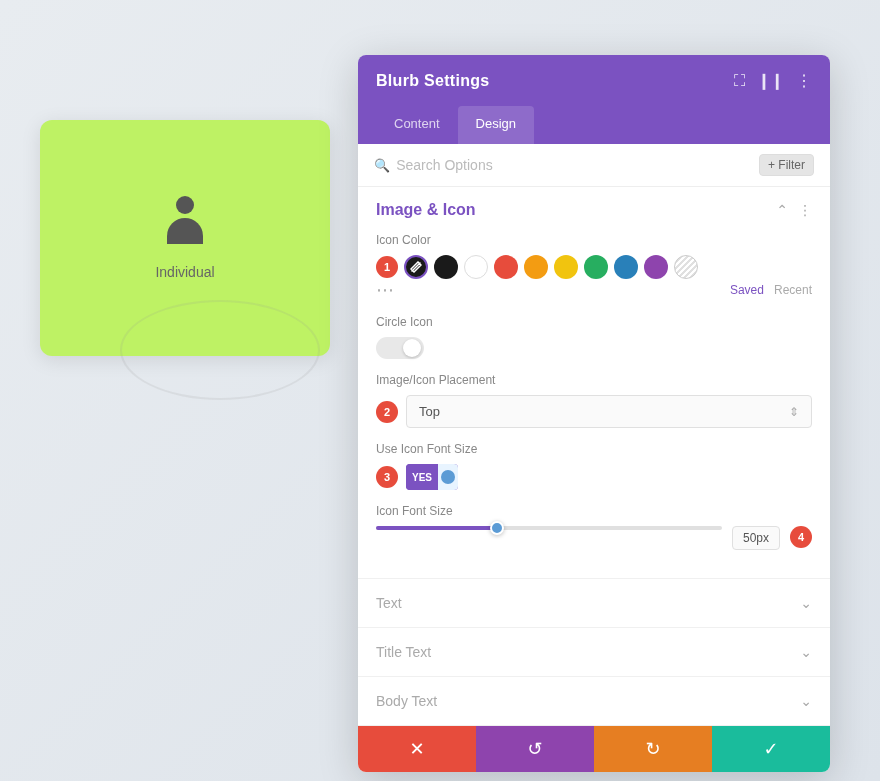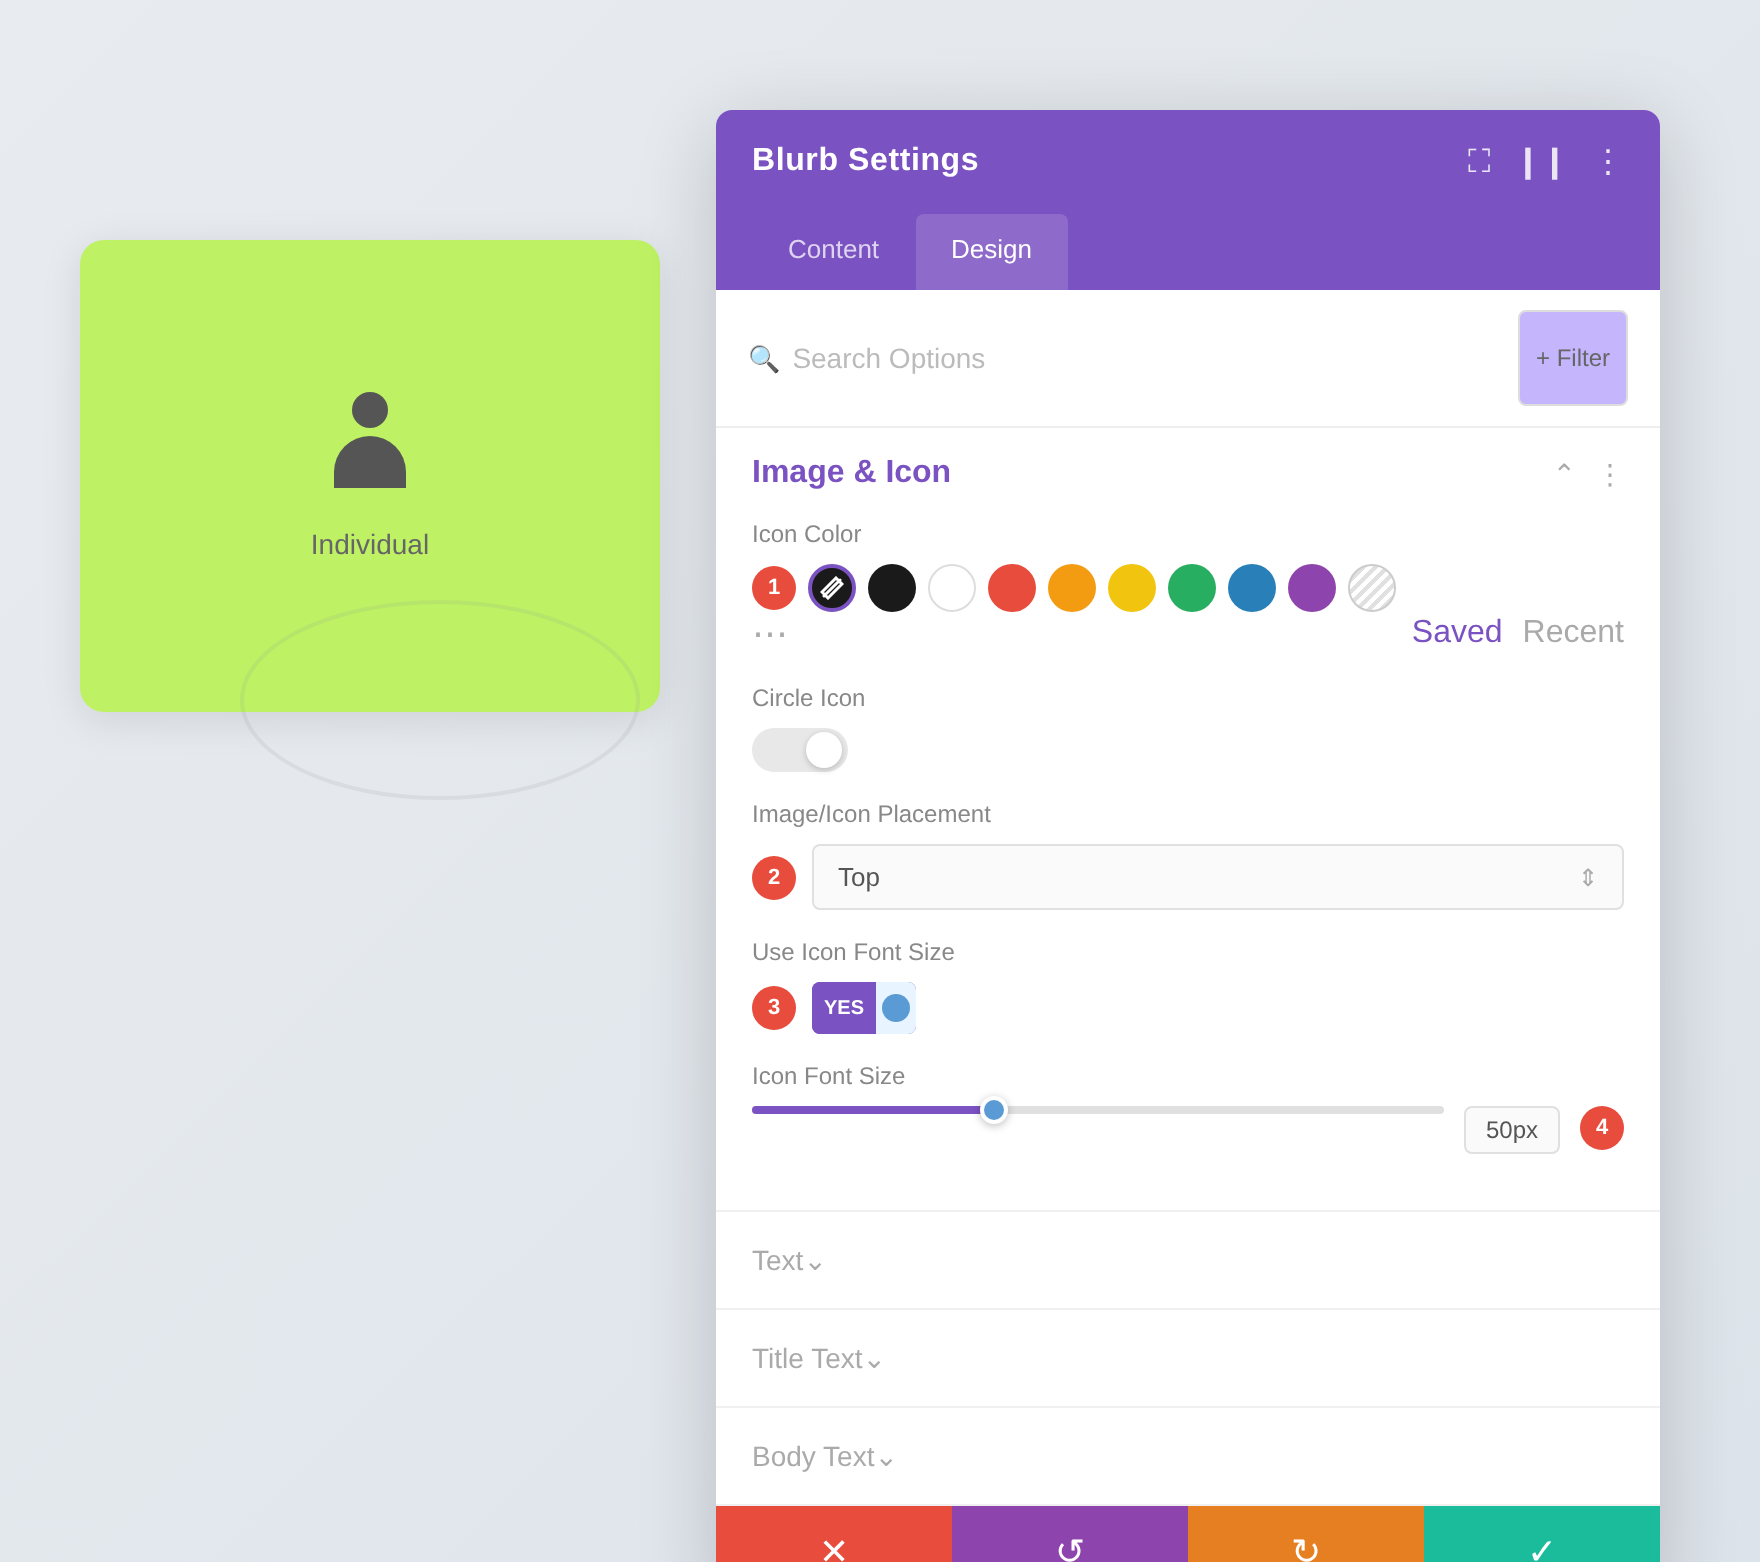--- a/index.html
+++ b/index.html
@@ -174,24 +174,24 @@
       color: #bbb;
     }
 
     .filter-btn {
       display: flex;
       align-items: center;
       gap: 4px;
       font-size: 12px;
       color: #666;
       cursor: pointer;
-      padding: 16px 8px;
+      padding: 3px 8px;
       border: 1px solid #ddd;
       border-radius: 4px;
-      background: #c4b5fd;
+      background: #e5e5e5;
     }
 
     
     .panel-body {
       padding: 0;
       overflow-y: auto;
       flex: 1;
     }
 
     
@@ -288,21 +288,21 @@
     .dots-btn {
       color: #aaa;
       font-size: 18px;
       cursor: pointer;
       letter-spacing: 1px;
     }
 
     .saved-recent {
       display: flex;
       gap: 10px;
-      font-size: 16px;
+      font-size: 12px;
     }
 
     .saved-link {
       color: #7b52c1;
       cursor: pointer;
       font-weight: 500;
     }
 
     .recent-link {
       color: #aaa;
@@ -457,20 +457,21 @@
       min-width: 48px;
       text-align: center;
     }
 
     
     .collapsible-section {
       padding: 16px 18px;
       border-bottom: 1px solid #f0f0f0;
       display: flex;
       align-items: center;
+      justify-content: space-between;
       cursor: pointer;
     }
 
     .collapsible-title {
       font-size: 14px;
       color: #aaa;
       font-weight: 500;
     }
 
     

